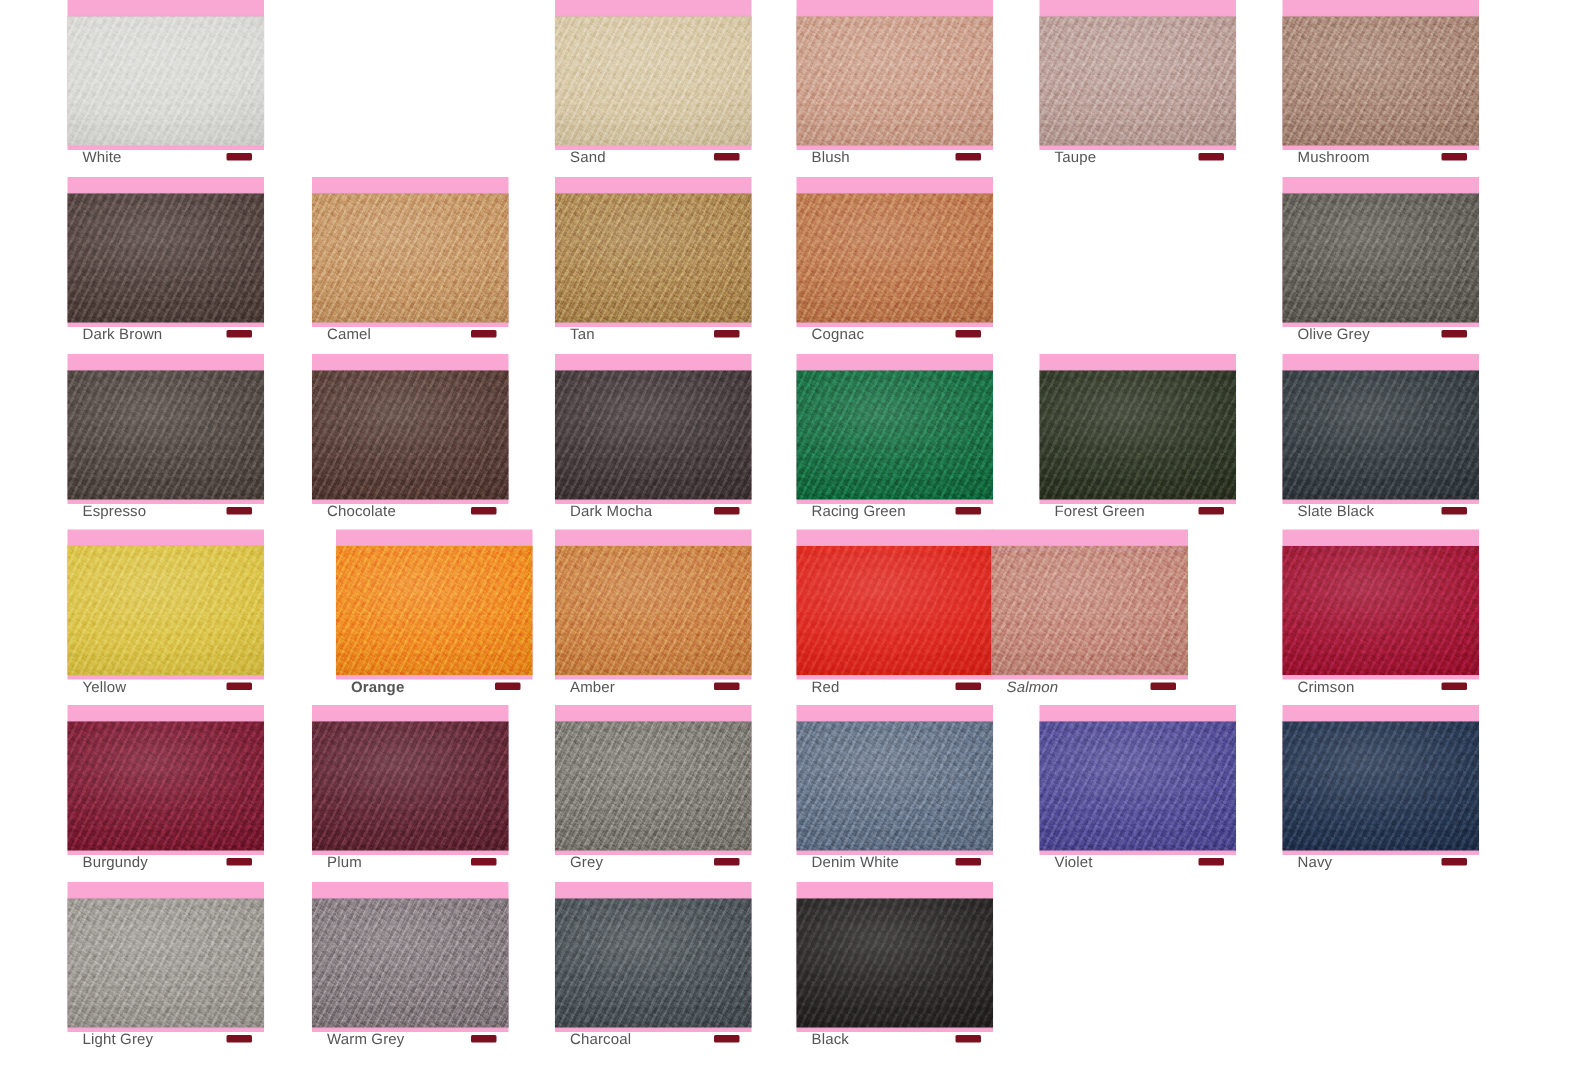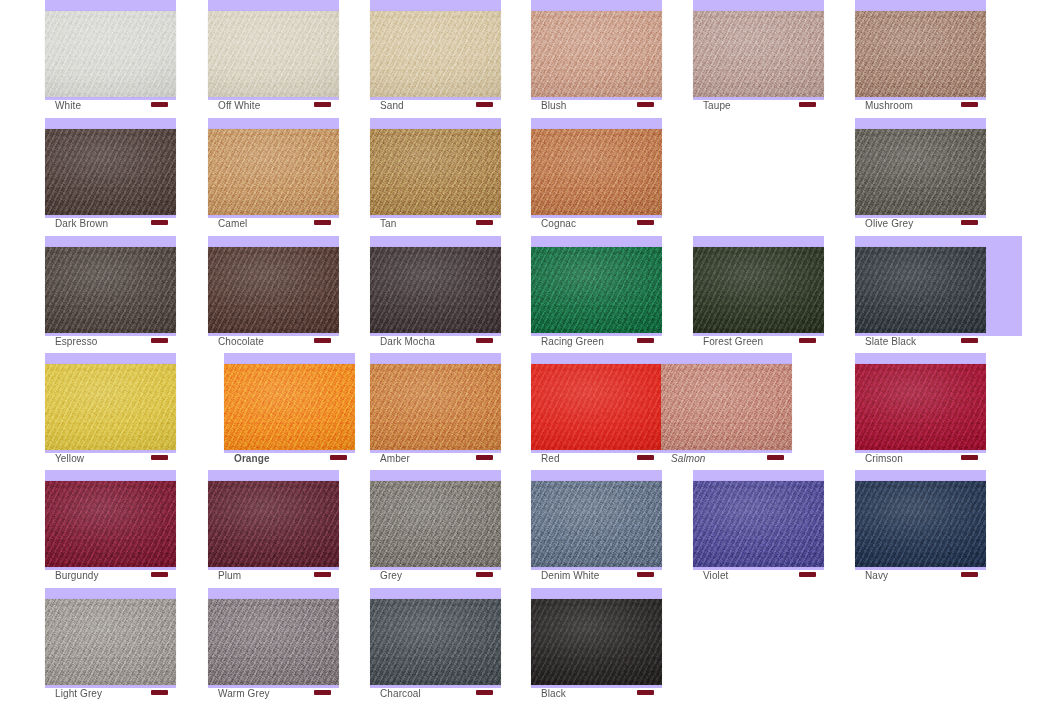--- a/index.html
+++ b/index.html
@@ -28,21 +28,21 @@
     left: 0;
     width: 1053px;
     height: 118px;
   }
 
   .swatch-cell {
     position: absolute;
     top: 0;
     width: 131px;
     height: 100px;
-    background: #c4b5fd;
+    background: #f9a8d4;
   }
 
   .swatch-tile {
     position: absolute;
     left: 0;
     top: 11px;
     width: 131px;
     height: 86px;
     overflow: hidden;
     background-color: #cccccc;
@@ -162,31 +162,20 @@
         <div class="swatch-tile" aria-label="White" style="width: 131px; height: 86px; background-color: rgb(215, 215, 211);">
           <div class="grain"></div>
           <div class="grain-2"></div>
           <div class="sheen"></div>
         </div>
         <div class="swatch-label-row">
           <span class="swatch-name">White</span>
           <span class="swatch-chip" style="background: rgb(123, 16, 32);"></span>
         </div>
       </div>
-      <div class="swatch-cell" title="Off White" style="left: 208px;">
-        <div class="swatch-tile" aria-label="Off White" style="width: 131px; height: 86px; background-color: rgb(216, 210, 192);">
-          <div class="grain"></div>
-          <div class="grain-2"></div>
-          <div class="sheen"></div>
-        </div>
-        <div class="swatch-label-row">
-          <span class="swatch-name">Off White</span>
-          <span class="swatch-chip" style="background: rgb(123, 16, 32);"></span>
-        </div>
-      </div>
       <div class="swatch-cell" title="Sand" style="left: 370px;">
         <div class="swatch-tile" aria-label="Sand" style="width: 131px; height: 86px; background-color: rgb(213, 197, 161);">
           <div class="grain"></div>
           <div class="grain-2"></div>
           <div class="sheen"></div>
         </div>
         <div class="swatch-label-row">
           <span class="swatch-name">Sand</span>
           <span class="swatch-chip" style="background: rgb(123, 16, 32);"></span>
         </div>
@@ -331,21 +320,21 @@
         <div class="swatch-tile" aria-label="Forest Green" style="width: 131px; height: 86px; background-color: rgb(40, 48, 31);">
           <div class="grain"></div>
           <div class="grain-2"></div>
           <div class="sheen"></div>
         </div>
         <div class="swatch-label-row">
           <span class="swatch-name">Forest Green</span>
           <span class="swatch-chip" style="background: rgb(123, 16, 32);"></span>
         </div>
       </div>
-      <div class="swatch-cell" title="Slate Black" style="left: 855px; padding-left: 36px;">
+      <div class="swatch-cell" title="Slate Black" style="left: 855px;">
         <div class="swatch-tile" aria-label="Slate Black" style="width: 131px; height: 86px; background-color: rgb(46, 53, 58);">
           <div class="grain"></div>
           <div class="grain-2"></div>
           <div class="sheen"></div>
         </div>
         <div class="swatch-label-row">
           <span class="swatch-name">Slate Black</span>
           <span class="swatch-chip" style="background: rgb(123, 16, 32);"></span>
         </div>
       </div>

